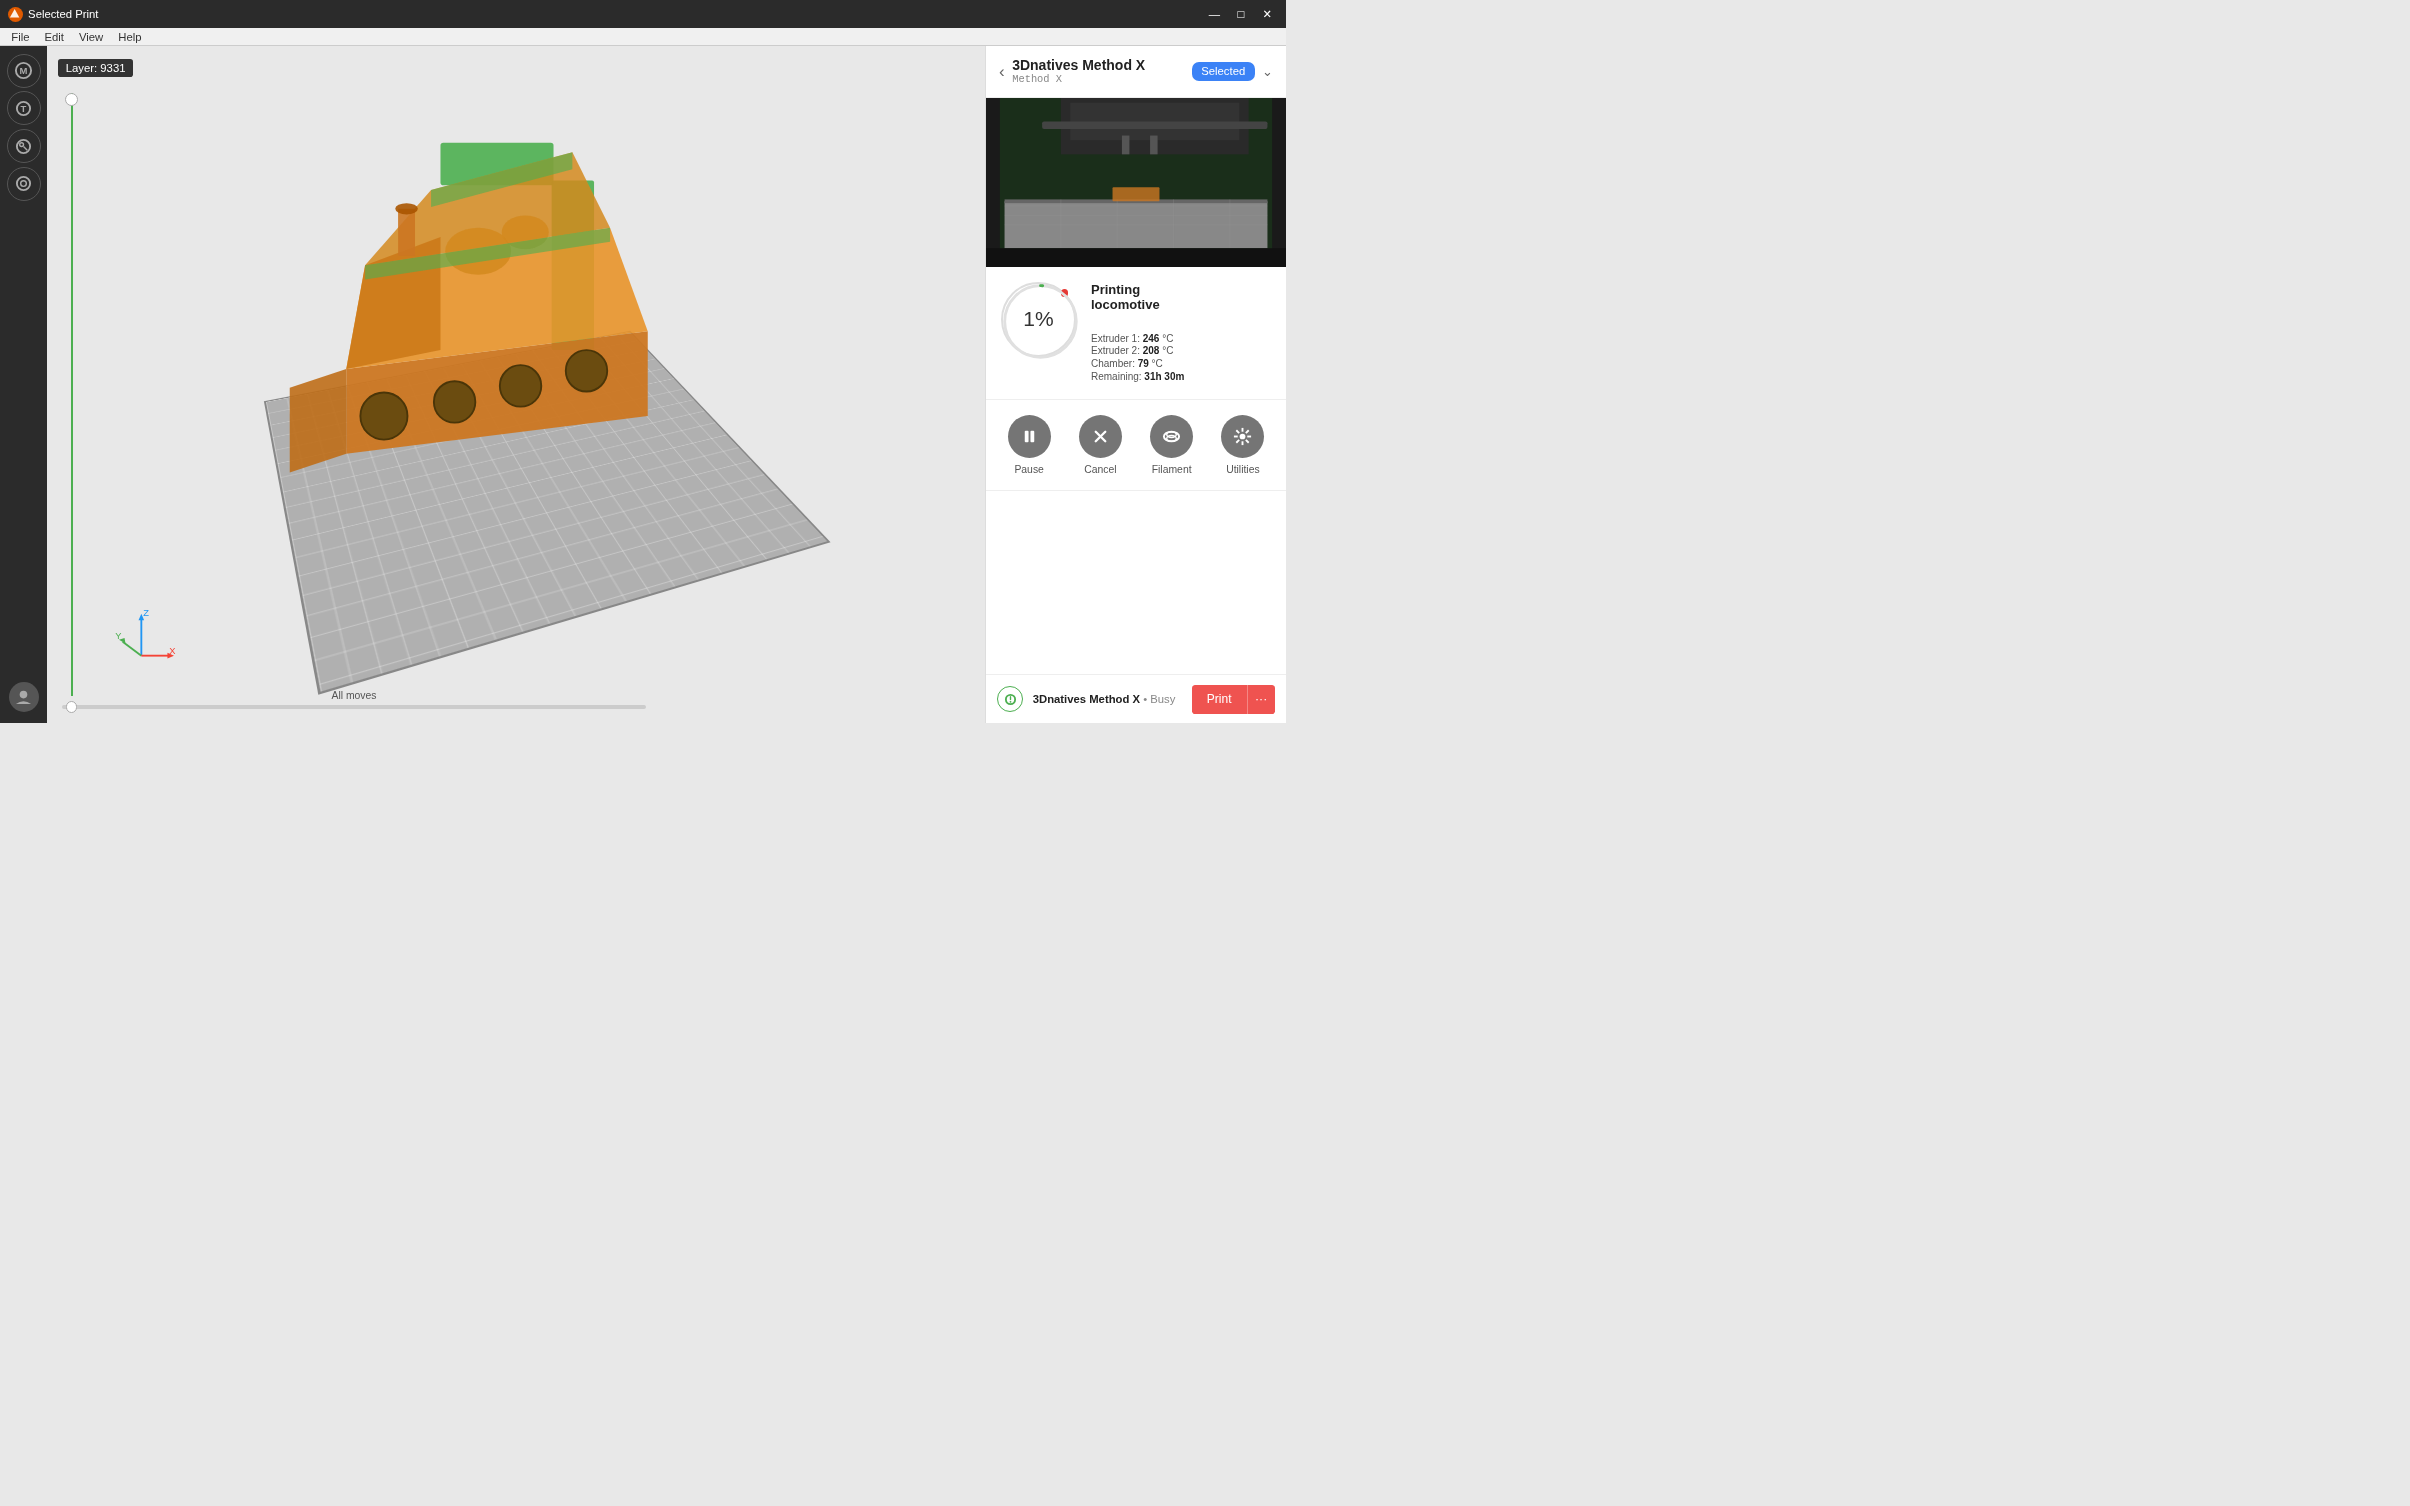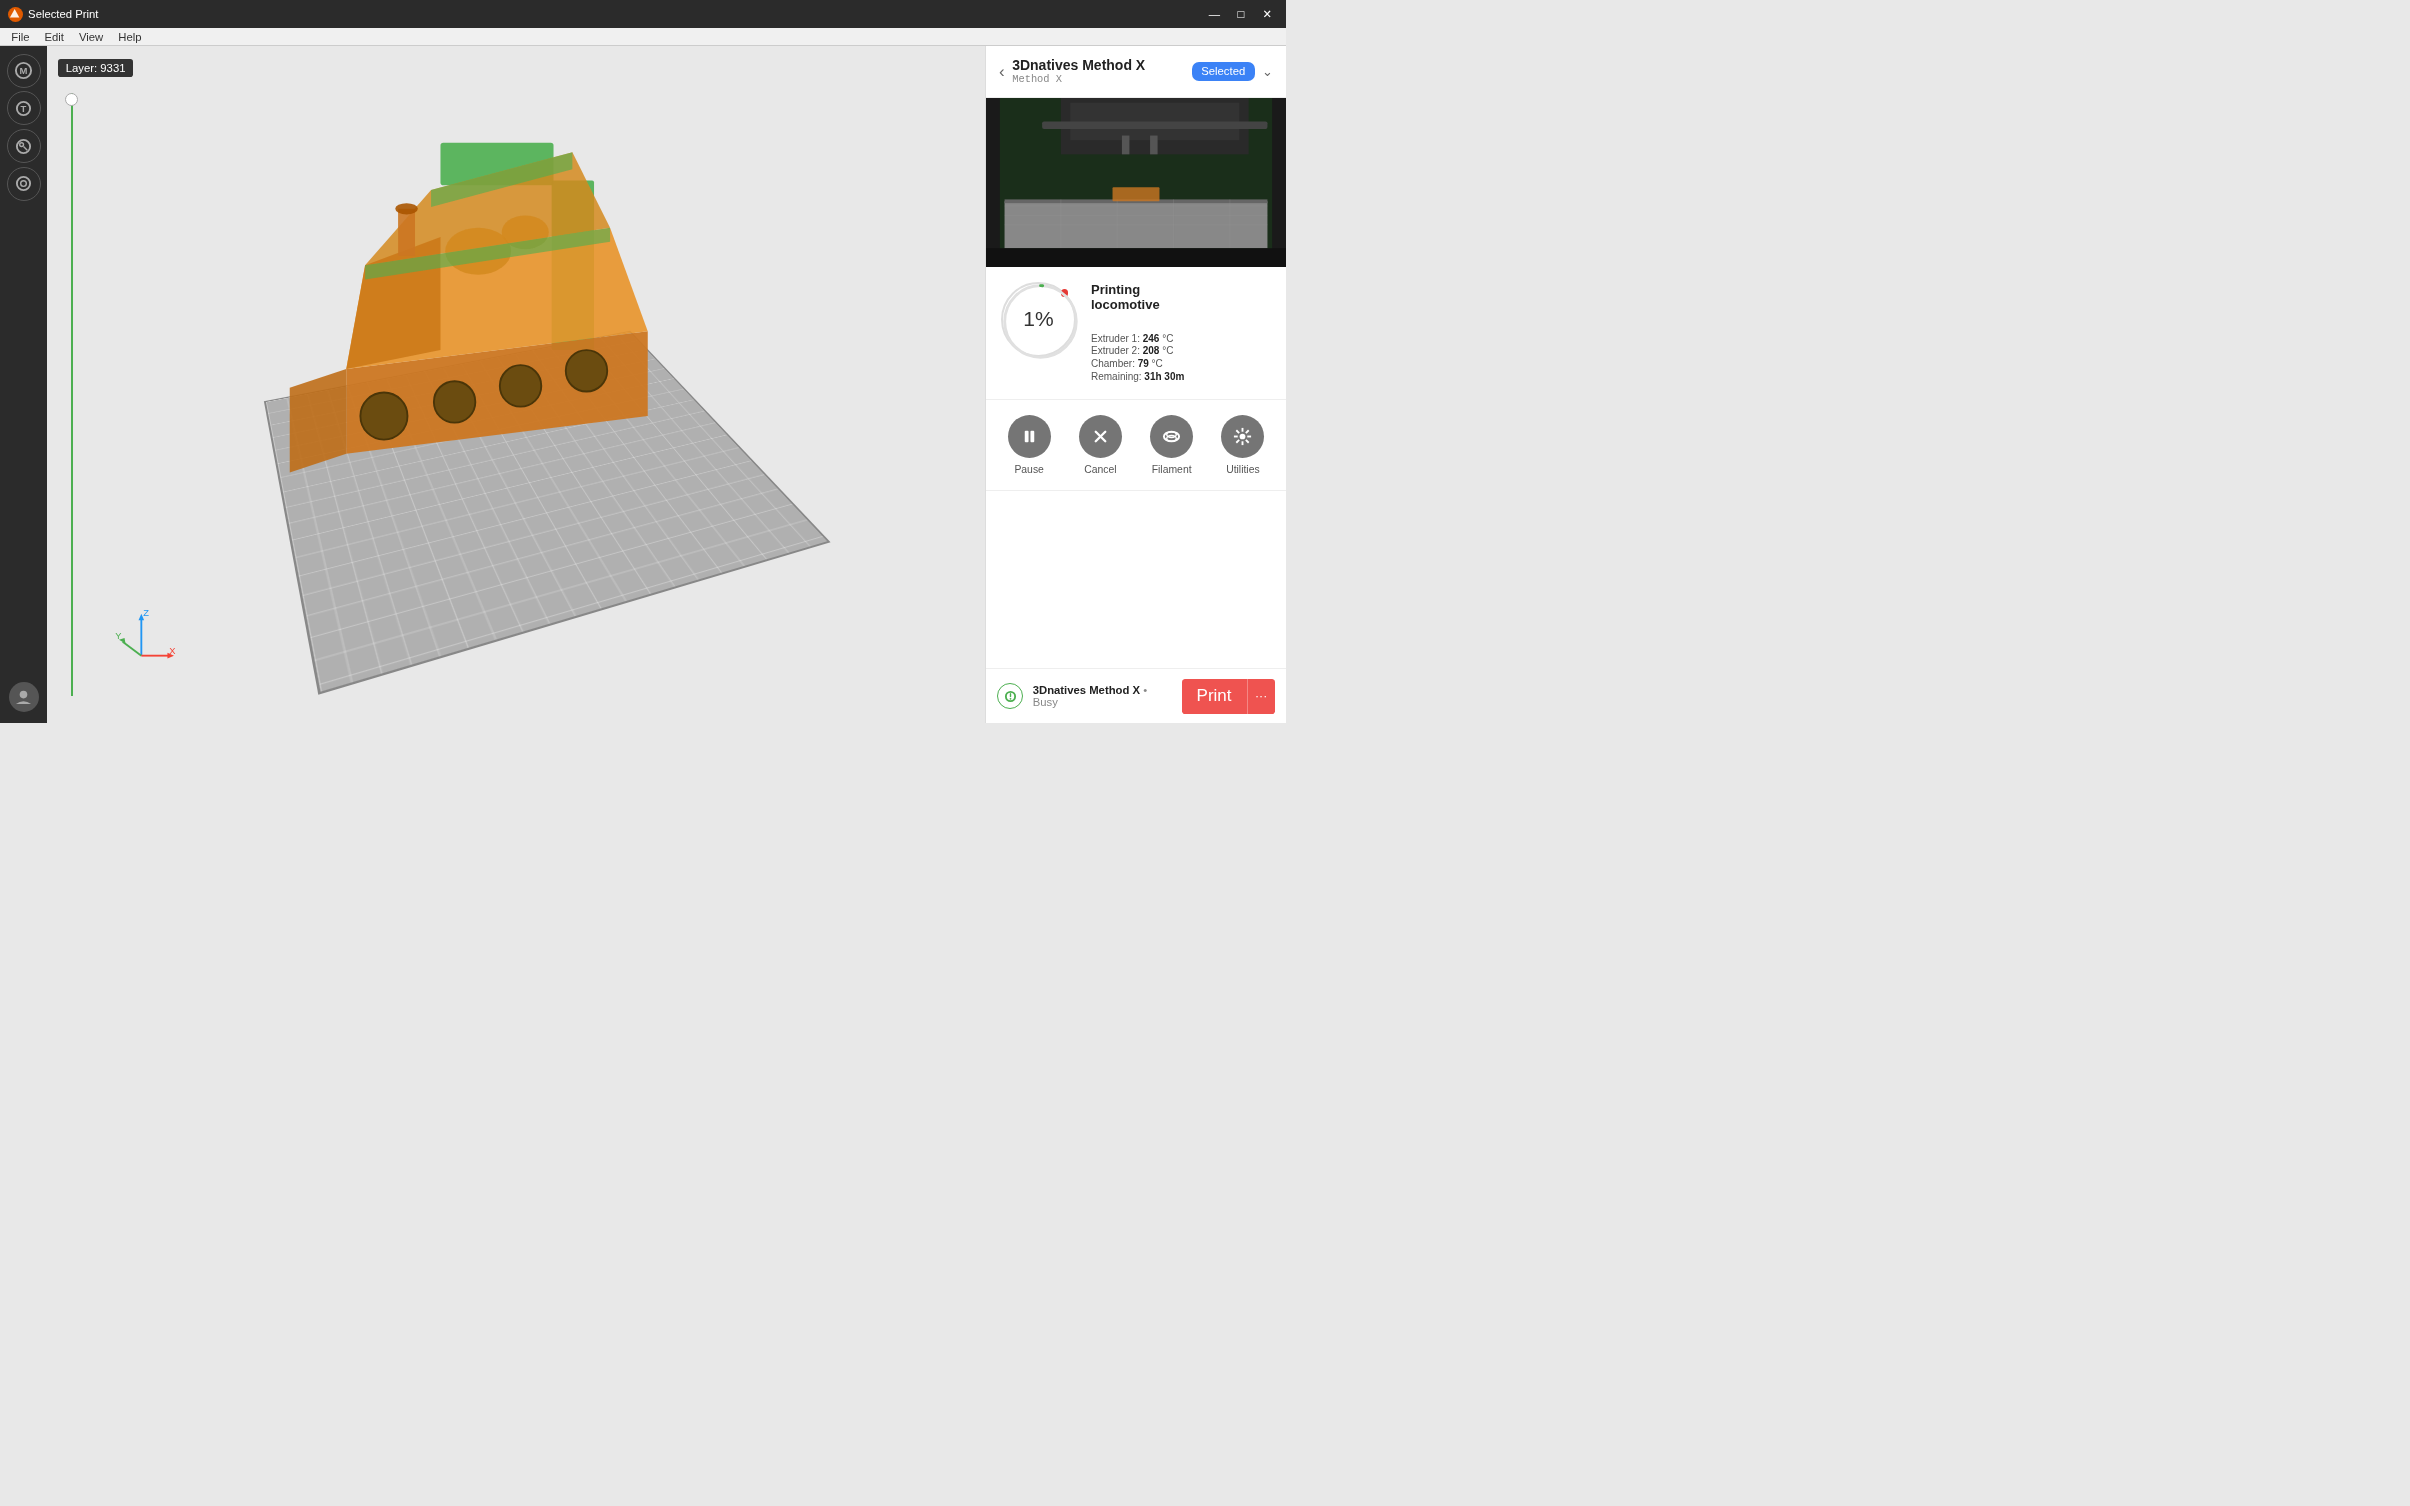--- a/index.html
+++ b/index.html
@@ -420,21 +420,21 @@
       font-size: 11.3px;
       font-weight: 600;
       color: #222;
     }
     #print-btn {
       background: #ef5350;
       color: white;
       border: none;
       padding: 7.5px 15px;
       border-radius: 2.8px;
-      font-size: 17px;
+      font-size: 12px;
       font-weight: 500;
       cursor: pointer;
     }
     #more-btn {
       background: #ef5350;
       color: white;
       border: none;
       border-left: 0.9px solid rgba(255,255,255,0.3);
       padding: 7.5px 7.5px;
       border-radius: 0 2.8px 2.8px 0;
@@ -569,20 +569,28 @@
           <polygon points="6,33 12,31 13,37" fill="#4caf50"></polygon>
           <text x="2" y="32" font-size="10" fill="#4caf50">Y</text>
 
           <line x1="30" y1="50" x2="60" y2="50" stroke="#f44336" stroke-width="2"></line>
           <polygon points="65,50 58,47 58,53" fill="#f44336"></polygon>
           <text x="60" y="48" font-size="10" fill="#f44336">X</text>
         </svg>
       </div>
     </div>
 
+    <div id="bottom-bar">
+      <div id="bottom-bar-inner">
+        <div id="all-moves-label">All moves</div>
+        <div id="horizontal-slider">
+          <div id="horizontal-slider-thumb"></div>
+        </div>
+      </div>
+    </div>
   </div>
 
   <div id="right-panel">
 
     <div id="printer-header">
       <div id="back-btn">‹</div>
       <div id="printer-info">
         <div id="printer-name">3Dnatives Method X</div>
         <div id="printer-model">Method X</div>
       </div>

